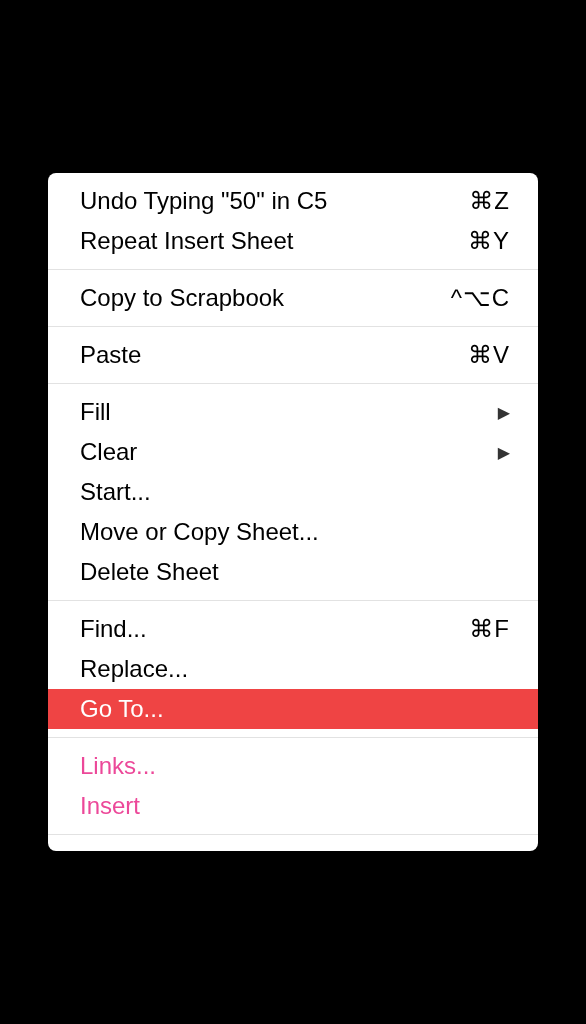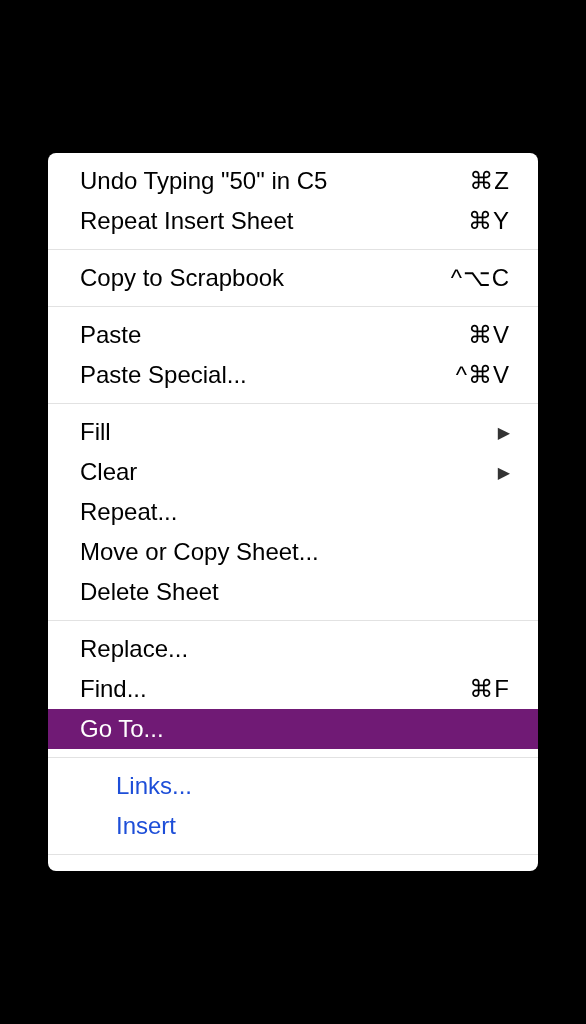--- a/index.html
+++ b/index.html
@@ -27,25 +27,24 @@
       display: flex;
       align-items: center;
       justify-content: space-between;
       padding: 6px 28px 6px 32px;
       font-size: 24px;
       color: #000;
       cursor: default;
       min-height: 40px;
     }
     .menu-item.disabled {
-      color: #1d4ed8;
-      margin-left: 36px;
+      color: #ec4899;
     }
     .menu-item.highlighted {
-      background: #701a75;
+      background: #ef4444;
       color: #fff;
     }
     .menu-item .label {
       flex: 1;
     }
     .menu-item .shortcut {
       font-size: 24px;
       letter-spacing: 1px;
       margin-left: 20px;
       white-space: nowrap;
@@ -76,49 +75,45 @@
     <div class="separator"></div>
     <div class="menu-item">
       <span class="label">Copy to Scrapbook</span>
       <span class="shortcut">^⌥C</span>
     </div>
     <div class="separator"></div>
     <div class="menu-item">
       <span class="label">Paste</span>
       <span class="shortcut">⌘V</span>
     </div>
-    <div class="menu-item">
-      <span class="label">Paste Special...</span>
-      <span class="shortcut">^⌘V</span>
-    </div>
     <div class="separator"></div>
     <div class="menu-item">
       <span class="label">Fill</span>
       <span class="submenu-arrow">▶</span>
     </div>
     <div class="menu-item">
       <span class="label">Clear</span>
       <span class="submenu-arrow">▶</span>
     </div>
     <div class="menu-item">
-      <span class="label">Repeat...</span>
+      <span class="label">Start...</span>
     </div>
     <div class="menu-item">
       <span class="label">Move or Copy Sheet...</span>
     </div>
     <div class="menu-item">
       <span class="label">Delete Sheet</span>
     </div>
     <div class="separator"></div>
     <div class="menu-item">
-      <span class="label">Replace...</span>
+      <span class="label">Find...</span>
+      <span class="shortcut">⌘F</span>
     </div>
     <div class="menu-item">
-      <span class="label">Find...</span>
-      <span class="shortcut">⌘F</span>
+      <span class="label">Replace...</span>
     </div>
     <div class="menu-item highlighted">
       <span class="label">Go To...</span>
     </div>
     <div class="separator"></div>
     <div class="menu-item disabled">
       <span class="label">Links...</span>
     </div>
     <div class="menu-item disabled">
       <span class="label">Insert</span>

